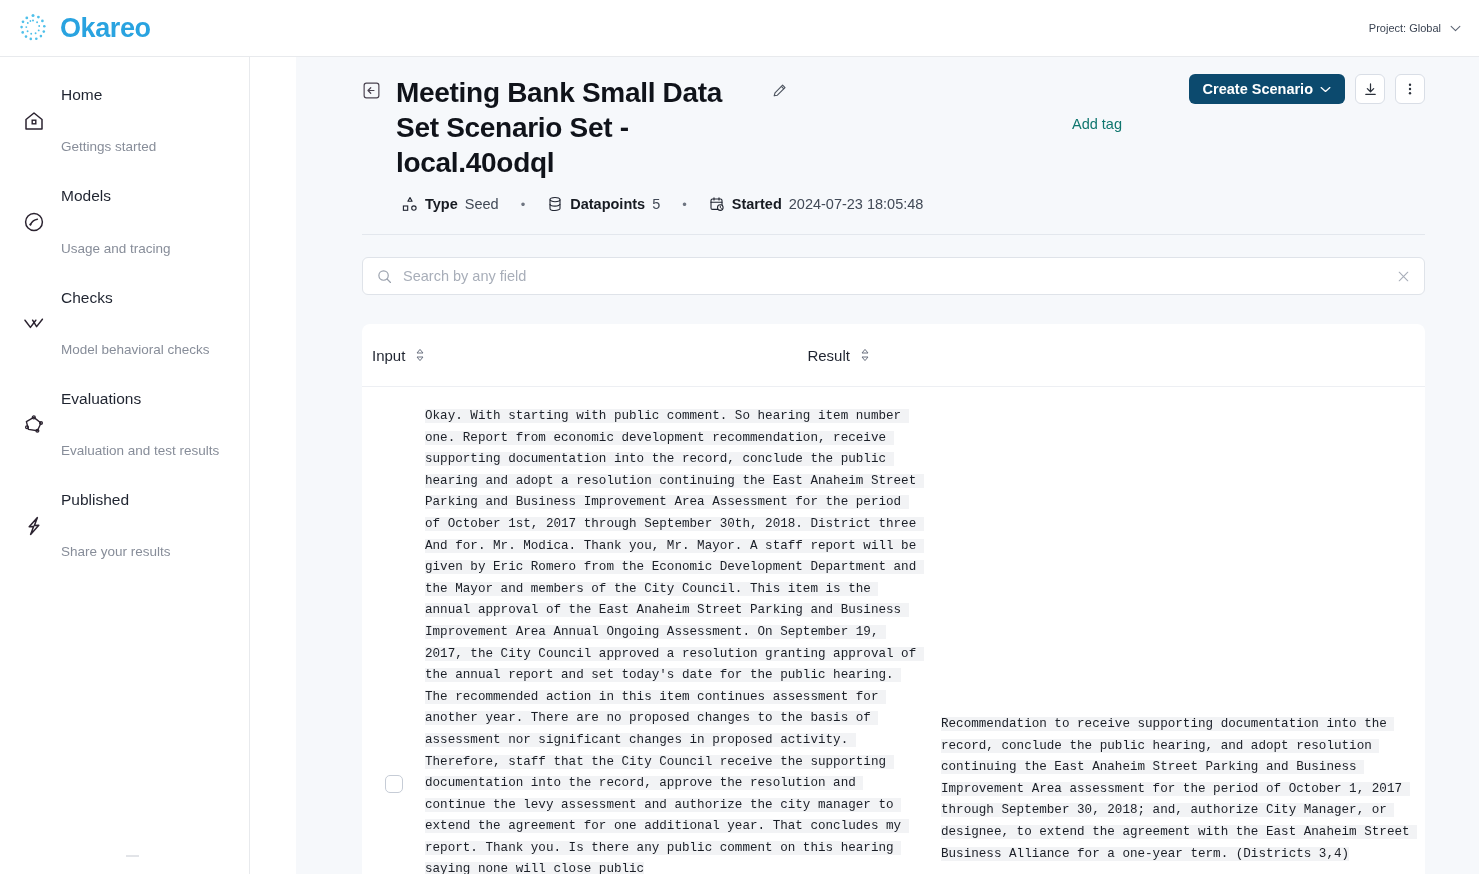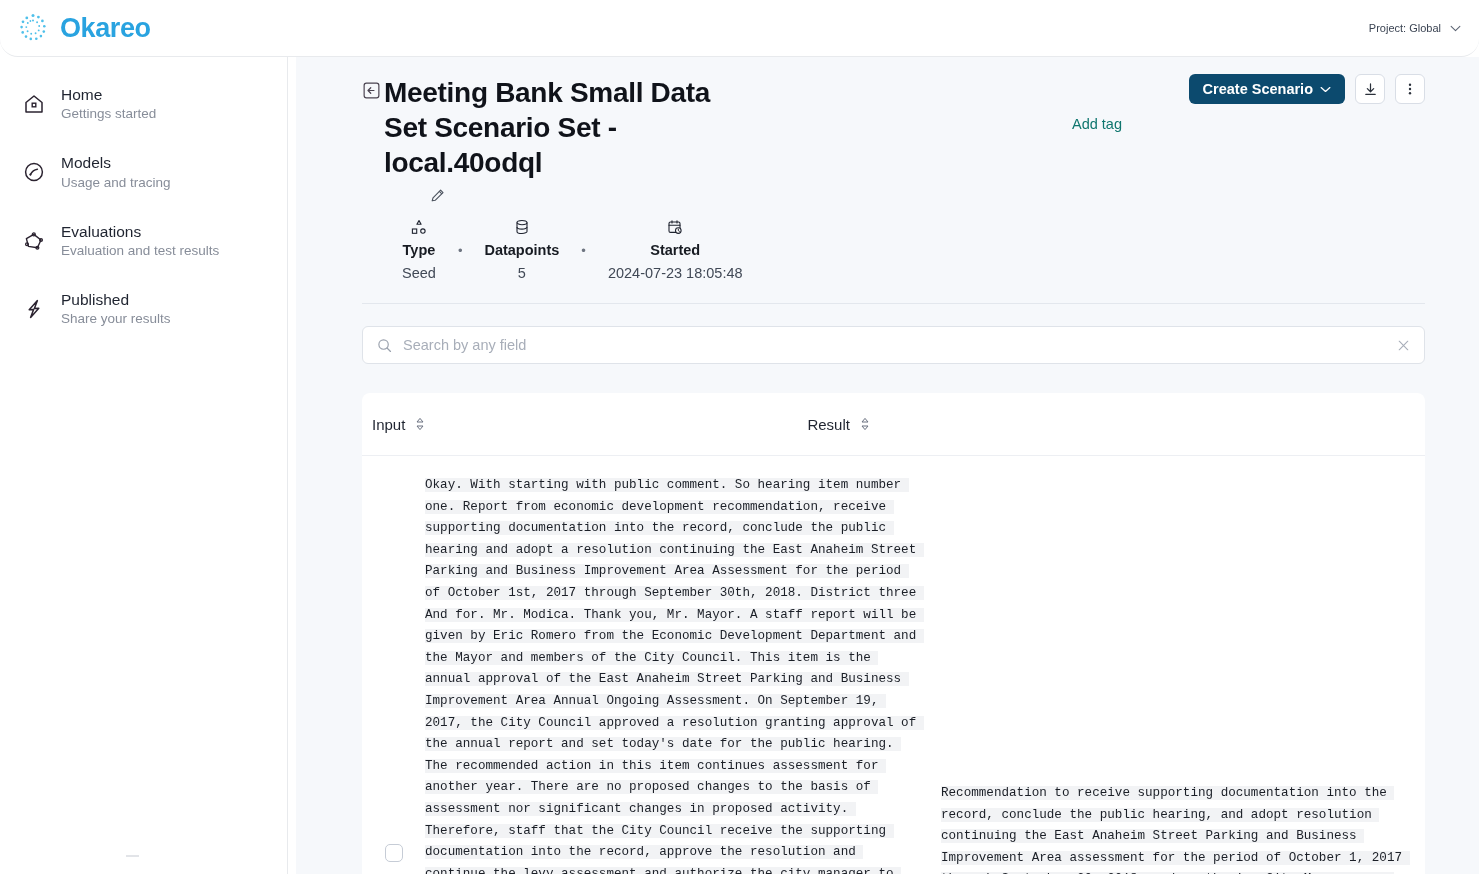--- a/index.html
+++ b/index.html
@@ -11,49 +11,48 @@
   }
   .app { position: relative; width: 1479px; height: 874px; }
 
   
   .topbar {
     position: absolute; top: 0; left: 0; width: 1479px; height: 57px;
     background: #ffffff; border-bottom: 1px solid #e8eaed;
     display: flex; align-items: center; justify-content: space-between;
     padding: 0 18px 0 16px;
     z-index: 5;
-    border-radius: 18px;
   }
   .brand { display: flex; align-items: center; gap: 10px; }
   .brand-mark { width: 34px; height: 34px; display: block; }
   .brand-name {
     font-size: 27px; font-weight: bold; color: #29a3e0; letter-spacing: -0.4px;
   }
   .project-select {
     display: flex; align-items: center; gap: 9px;
     font-size: 11px; color: #3b4453; cursor: pointer;
   }
   .chev-sm { width: 11px; height: 7px; display: block; }
 
   
   .sidebar {
-    position: absolute; top: 57px; left: 0; width: 288px; height: 817px;
+    position: absolute; top: 57px; left: 0; width: 250px; height: 817px;
     background: #ffffff; border-right: 1px solid #e8eaed;
     padding-top: 18px;
   }
   .nav-item {
     display: flex; align-items: center; gap: 15px;
     padding: 10px 16px 10px 22px;
     margin: 0 0 10px 0;
     cursor: pointer;
   }
   .nav-item .ic { width: 24px; height: 24px; flex: 0 0 24px; color: #2b2330; }
   .nav-text { display: flex; flex-direction: column; gap: 2px; }
   .nav-title { font-size: 15.5px; color: #1f2430; line-height: 1.25; }
-  .nav-sub { font-size: 13.5px; color: #878d99; line-height: 1.25; }
+  .nav-sub { font-size: 13.5px; color: #878d99; line-height: 1.25; margin-top: 33px; }
   .nav-item.active { background: #ddeefc; }
   .nav-item.active .nav-title,
   .nav-item.active .nav-sub { color: #2f87d8; }
   .nav-item.active .ic { color: #2f87d8; }
 
   .ghost-a { position: absolute; left: 126px; top: 798px; width: 13px; height: 2px; background: #e2e4e8; }
 
   
   .main {
     position: absolute; top: 57px; left: 296px;
@@ -83,21 +82,21 @@
   .add-tag {
     position: absolute; left: 776px; top: 59px;
     font-size: 14.5px; color: #0f766e; cursor: pointer;
   }
 
   .meta-row {
     display: flex; align-items: center; gap: 0;
     margin-top: 16px; margin-left: 40px;
     font-size: 14.5px; color: #2b313b;
   }
-  .meta-item { display: flex; align-items: center; gap: 7px; flex-direction: column; }
+  .meta-item { display: flex; align-items: center; gap: 7px; }
   .meta-item .mic { width: 16px; height: 16px; color: #1f2430; }
   .meta-k { font-weight: bold; color: #171b22; }
   .meta-v { color: #414956; }
   .meta-dot { color: #6e7581; padding: 0 22px; font-size: 13px; }
 
   .divider {
     margin: 22px 54px 0 66px; height: 1px; background: #e3e7ed;
   }
 
   
@@ -214,20 +213,30 @@
         <path d="M8.4 14.6 C10 11.4 12.6 9.6 15.4 9.2" fill="none" stroke="currentColor" stroke-width="1.5" stroke-linecap="round"></path>
         <circle cx="8.4" cy="14.6" r="1.1" fill="currentColor"></circle>
       </svg>
       <div class="nav-text">
         <span class="nav-title">Models</span>
         <span class="nav-sub">Usage and tracing</span>
       </div>
     </div>
 
 
+    <div class="nav-item">
+      <svg class="ic" viewBox="0 0 24 24">
+        <path d="M3 9.2 L8.4 16.4 L13.8 9.2" fill="none" stroke="currentColor" stroke-width="1.5" stroke-linecap="round" stroke-linejoin="round"></path>
+        <path d="M10.6 9.2 L14.6 15.6 L20.4 8.2" fill="none" stroke="currentColor" stroke-width="1.5" stroke-linecap="round" stroke-linejoin="round"></path>
+      </svg>
+      <div class="nav-text">
+        <span class="nav-title">Checks</span>
+        <span class="nav-sub">Model behavioral checks</span>
+      </div>
+    </div>
 
     <div class="nav-item">
       <svg class="ic" viewBox="0 0 24 24">
         <path d="M11.8 5.4 L19.0 11.0 L15.4 18.8 L6.4 17.4 L4.4 9.6 Z" fill="none" stroke="currentColor" stroke-width="1.4" stroke-linejoin="round"></path>
         <circle cx="11.8" cy="5.4" r="1.5" fill="none" stroke="currentColor" stroke-width="1.3"></circle>
         <circle cx="19.0" cy="11.0" r="1.4" fill="none" stroke="currentColor" stroke-width="1.3"></circle>
         <circle cx="15.4" cy="18.8" r="1.4" fill="none" stroke="currentColor" stroke-width="1.3"></circle>
         <circle cx="5.0" cy="15.2" r="1.4" fill="none" stroke="currentColor" stroke-width="1.3"></circle>
       </svg>
       <div class="nav-text">
@@ -276,21 +285,21 @@
     </div>
 
     <div class="page-head">
       <div class="collapse-btn" style="left:67px; top:25px;">
         <svg style="width:17px;height:17px;" viewBox="0 0 18 18">
           <rect x="1.2" y="1.2" width="15.6" height="15.6" rx="2.4" fill="none" stroke="#4a4350" stroke-width="1.25"></rect>
           <path d="M11.6 9 H5.6 M8.2 6.1 L5.3 9 L8.2 11.9" fill="none" stroke="#4a4350" stroke-width="1.3" stroke-linecap="round" stroke-linejoin="round"></path>
         </svg>
       </div>
 
-      <div class="title-row" style="margin-left:22px;flex-direction:column;">
+      <div class="title-row" style="margin-left:34px;">
         <div class="page-title">Meeting Bank Small Data Set Scenario Set - local.40odql</div>
         <svg class="edit-pencil" viewBox="0 0 16 16">
           <path d="M2.2 13.8 L3.0 10.8 L10.6 3.2 L13.0 5.6 L5.4 13.2 Z" fill="none" stroke="currentColor" stroke-width="1.15" stroke-linejoin="round"></path>
           <path d="M9.4 4.4 L11.8 6.8" fill="none" stroke="currentColor" stroke-width="1.15"></path>
         </svg>
       </div>
 
       <div class="add-tag">Add tag</div>
 
       <div class="meta-row">

